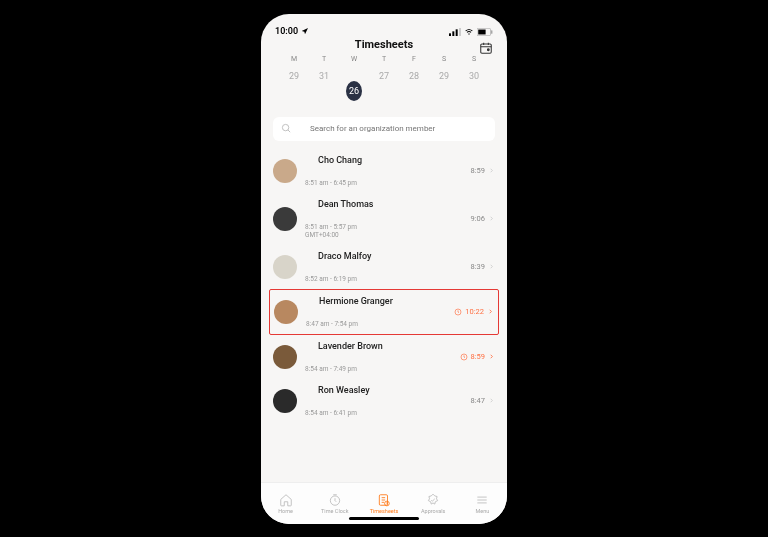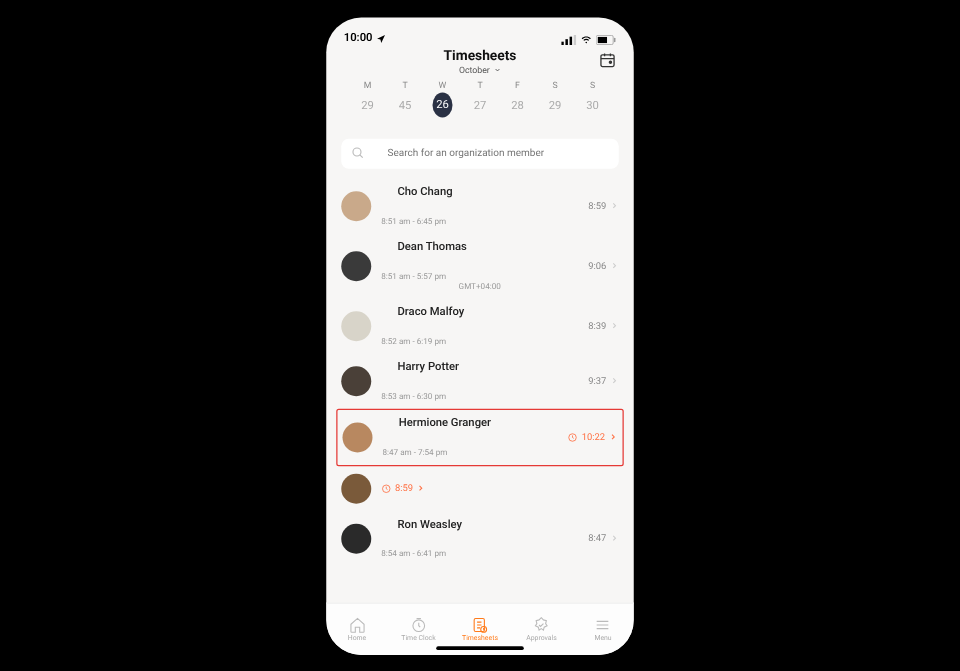--- a/index.html
+++ b/index.html
@@ -9,31 +9,31 @@
   .status-left { display: flex; align-items: center; gap: 3px; }
   .status-right { display: flex; align-items: center; gap: 3px; }
   .header { padding: 2px 12px 8px; position: relative; }
   .header-title { text-align: center; font-size: 11px; font-weight: 700; color: #111; }
   .header-sub { text-align: center; font-size: 7px; color: #555; margin-top: 1px; display: flex; justify-content: center; align-items: center; gap: 3px;}
   .calendar-icon { position: absolute; right: 14px; top: 4px; }
   .week { display: flex; justify-content: space-around; padding: 4px 6px 0; }
   .day { flex: 1; text-align: center; }
   .day-label { font-size: 7px; color: #888; }
   .day-num { font-size: 9px; color: #aaa; margin-top: 3px; height: 20px; display: flex; align-items: center; justify-content: center; }
-  .day.selected .day-num { background: #2a3144; color: #fff; border-radius: 50%; width: 16px; height: 20px; margin: 2px auto 0; }
+  .day.selected .day-num { background: #2a3144; color: #fff; border-radius: 50%; width: 16px; height: 20px; margin: 18px auto 0; }
   .search { margin: 8px 12px 4px; background: #fff; border-radius: 6px; height: 24px; display: flex; align-items: center; padding: 0 8px; gap: 18px; }
   .search input { border: none; outline: none; font-size: 8px; color: #999; flex: 1; background: transparent; }
   .list { flex: 1; overflow-y: auto; padding: 4px 0; }
   .row { display: flex; align-items: center; padding: 6px 12px; gap: 8px; position: relative; }
   .row.highlighted { border: 1.5px solid #e53935; margin: 0 8px; border-radius: 2px; padding: 6px 4px;}
   .avatar { width: 24px; height: 24px; border-radius: 50%; background: #ccc; flex-shrink: 0; background-size: cover; background-position: center;}
   .info { flex: 1; min-width: 0; }
   .name { font-size: 9px; font-weight: 500; color: #222; padding-left: 13px; }
   .times { font-size: 6.5px; color: #999; margin-top: 14px; }
-  .tz { font-size: 6.5px; color: #999; text-align: center; }
+  .tz { font-size: 6.5px; color: #999; }
   .right { display: flex; align-items: center; gap: 3px; font-size: 7.5px; color: #888; }
   .right.warn { color: #ff7043; text-align: right; }
   .chev { color: #ccc; }
   .tabbar { height: 42px; border-top: 1px solid #eee; display: flex; justify-content: space-around; align-items: center; background: #fdfdfd; }
   .tab { flex: 1; display: flex; flex-direction: column; align-items: center; gap: 1px; }
   .tab-label { font-size: 5.5px; color: #aaa; }
   .tab.active .tab-label { color: #ff7a1a; }
   .tab svg { width: 14px; height: 14px; }
   .home-indicator { position: absolute; bottom: 4px; left: 50%; transform: translateX(-50%); width: 70px; height: 3px; background: #000; border-radius: 2px; }
 </style>
@@ -62,43 +62,37 @@
       <svg width="16" height="8" viewBox="0 0 26 12">
           <rect x="0" y="0" width="22" height="12" rx="2" fill="none" stroke="#999" stroke-width="1"></rect>
           <rect x="2" y="2" width="12" height="8" fill="#000"></rect>
           <rect x="23" y="3" width="2" height="6" rx="1" fill="#999"></rect>
         </svg>
     </div>
   </div>
 
   <div class="header">
     <div class="header-title">Timesheets</div>
-    <div class="header-sub">
-      <span>October</span>
-      <svg width="6" height="6" viewBox="0 0 24 24" fill="none" stroke="#555" stroke-width="3">
-          <path d="M6 9l6 6 6-6"></path>
-        </svg>
-    </div>
     <div class="calendar-icon">
       <svg width="14" height="14" viewBox="0 0 24 24" fill="none" stroke="#333" stroke-width="1.8">
           <rect x="3" y="5" width="18" height="16" rx="2"></rect>
           <line x1="3" y1="10" x2="21" y2="10"></line>
           <line x1="8" y1="3" x2="8" y2="7"></line>
           <line x1="16" y1="3" x2="16" y2="7"></line>
           <circle cx="16" cy="15" r="1.5" fill="#333"></circle>
         </svg>
     </div>
     <div class="week" id="week-row">
         <div class="day">
           <div class="day-label">M</div>
           <div class="day-num">29</div>
         </div>
         <div class="day">
           <div class="day-label">T</div>
-          <div class="day-num">45</div>
+          <div class="day-num">31</div>
         </div>
         <div class="day selected">
           <div class="day-label">W</div>
           <div class="day-num">26</div>
         </div>
         <div class="day">
           <div class="day-label">T</div>
           <div class="day-num">27</div>
         </div>
         <div class="day">
@@ -163,55 +157,45 @@
 
     </div>
     <div class="right ">
 
       <span>8:39</span>
       <svg class="chev" width="7" height="7" viewBox="0 0 24 24" fill="none" stroke="#ccc" stroke-width="3">
             <path d="M9 6l6 6-6 6"></path>
           </svg>
     </div>
       </div>
-      <div class="row">
-    <div class="avatar" style="background-color:#4a4038"></div>
-    <div class="info">
-      <div class="name">Harry Potter</div>
-      <div class="times">8:53 am - 6:30 pm</div>
-
-    </div>
-    <div class="right ">
-
-      <span>9:37</span>
-      <svg class="chev" width="7" height="7" viewBox="0 0 24 24" fill="none" stroke="#ccc" stroke-width="3">
-            <path d="M9 6l6 6-6 6"></path>
-          </svg>
-    </div>
-      </div>
       <div class="row highlighted">
     <div class="avatar" style="background-color:#b88860"></div>
     <div class="info">
       <div class="name">Hermione Granger</div>
       <div class="times">8:47 am - 7:54 pm</div>
 
     </div>
     <div class="right warn">
       <svg width="8" height="8" viewBox="0 0 24 24" fill="none" stroke="#ff7043" stroke-width="2">
             <circle cx="12" cy="12" r="9"></circle>
             <path d="M12 7v5l3 2"></path>
           </svg>
       <span>10:22</span>
       <svg class="chev" width="7" height="7" viewBox="0 0 24 24" fill="none" stroke="#ff7043" stroke-width="3">
             <path d="M9 6l6 6-6 6"></path>
           </svg>
     </div>
       </div>
       <div class="row">
     <div class="avatar" style="background-color:#7a5a3a"></div>
+    <div class="info">
+      <div class="name">Lavender Brown</div>
+      <div class="times">8:54 am - 7:49 pm</div>
+
+    </div>
     <div class="right warn">
       <svg width="8" height="8" viewBox="0 0 24 24" fill="none" stroke="#ff7043" stroke-width="2">
             <circle cx="12" cy="12" r="9"></circle>
             <path d="M12 7v5l3 2"></path>
           </svg>
       <span>8:59</span>
       <svg class="chev" width="7" height="7" viewBox="0 0 24 24" fill="none" stroke="#ff7043" stroke-width="3">
             <path d="M9 6l6 6-6 6"></path>
           </svg>
     </div>

